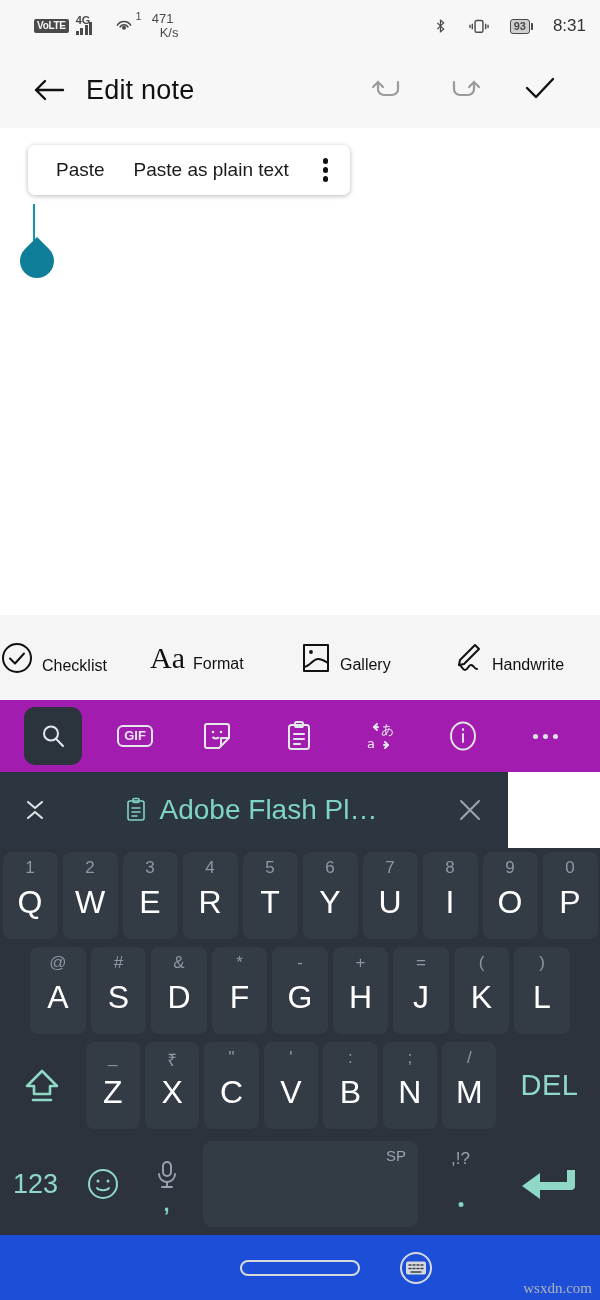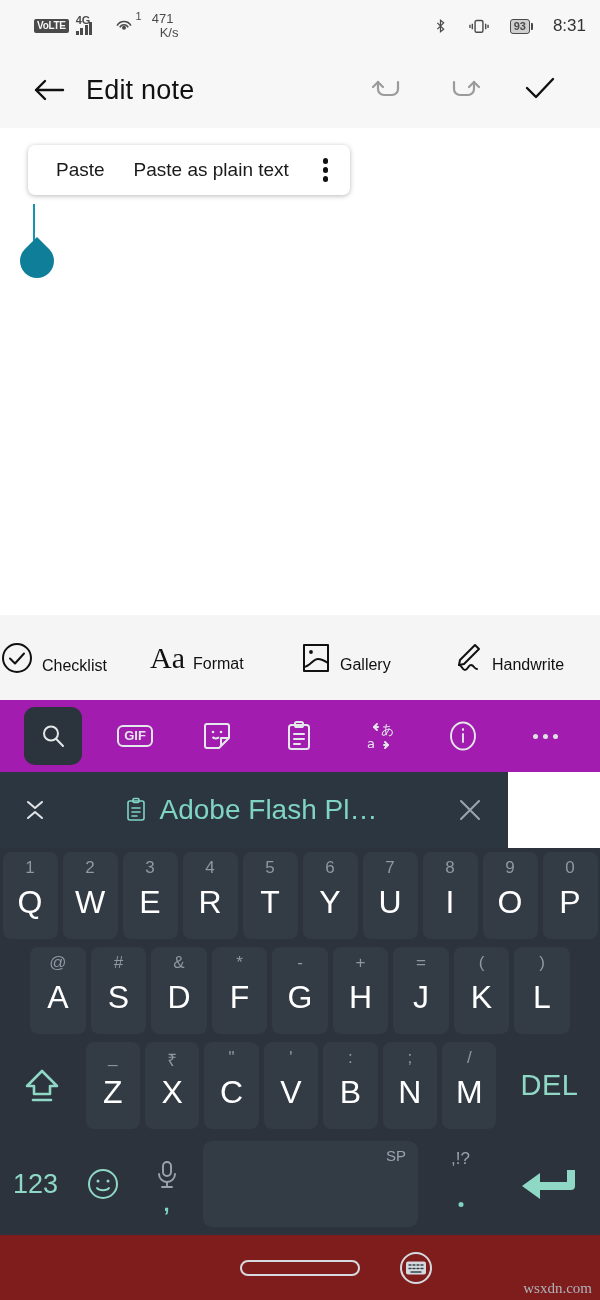--- a/index.html
+++ b/index.html
@@ -141,21 +141,21 @@
   .mic-key { width: 60px; position: relative; display: flex; align-items: center; justify-content: center; }
   .mic-comma { position: absolute; bottom: 14px; left: 50%; transform: translateX(-50%); font-size: 22px; color: #7fd4c2; font-weight: bold;}
   .punc-key { width: 72px; position: relative; display: flex; align-items: center; justify-content: center; }
   .punc-top { position: absolute; top: 12px; left: 0; right: 0; text-align: center; font-size: 17px; color: #9aa4ae; }
   .punc-dot { position: absolute; bottom: 24px; left: 50%; transform: translateX(-50%); width: 5px; height: 5px; background: #7fd4c2; border-radius: 50%; }
   .enter-key { width: 96px; display: flex; align-items: center; justify-content: center; }
 
   
   .navbar {
     position: absolute; top: 1235px; left: 0; width: 600px; height: 65px;
-    background: #7f1d1d; display: flex; align-items: center; justify-content: center;
+    background: #1d4ed8; display: flex; align-items: center; justify-content: center;
   }
   .nav-pill { width: 120px; height: 16px; border: 2.5px solid #d6dade; border-radius: 10px; }
   .nav-kb { position: absolute; left: 395px; top: 12px; }
   .watermark {
     position: absolute; right: 8px; bottom: 3px;
     font-size: 15px; color: #aeb4ba; font-family: "Liberation Serif", serif;
   }
 </style>
 </head>
 <body>

